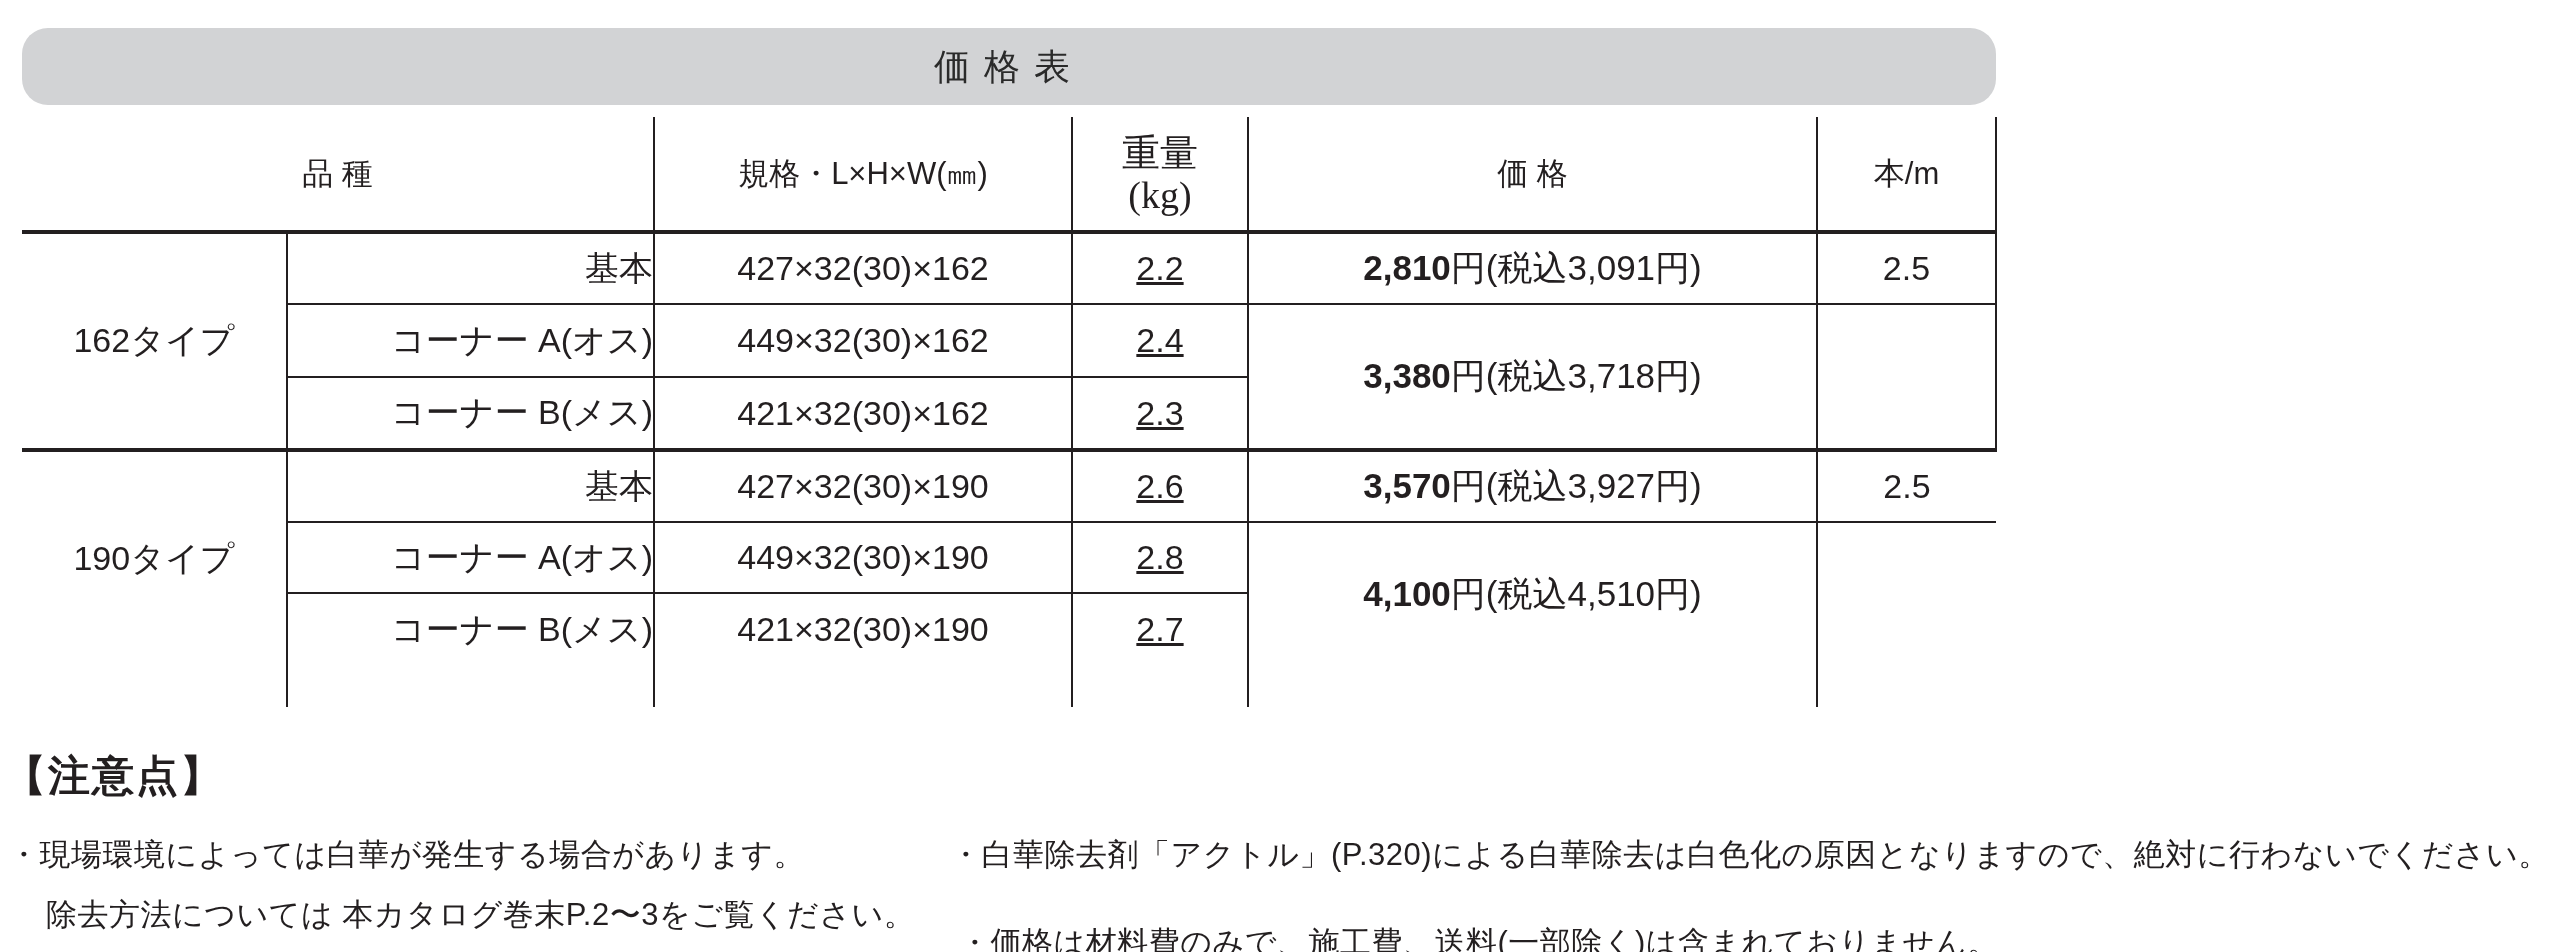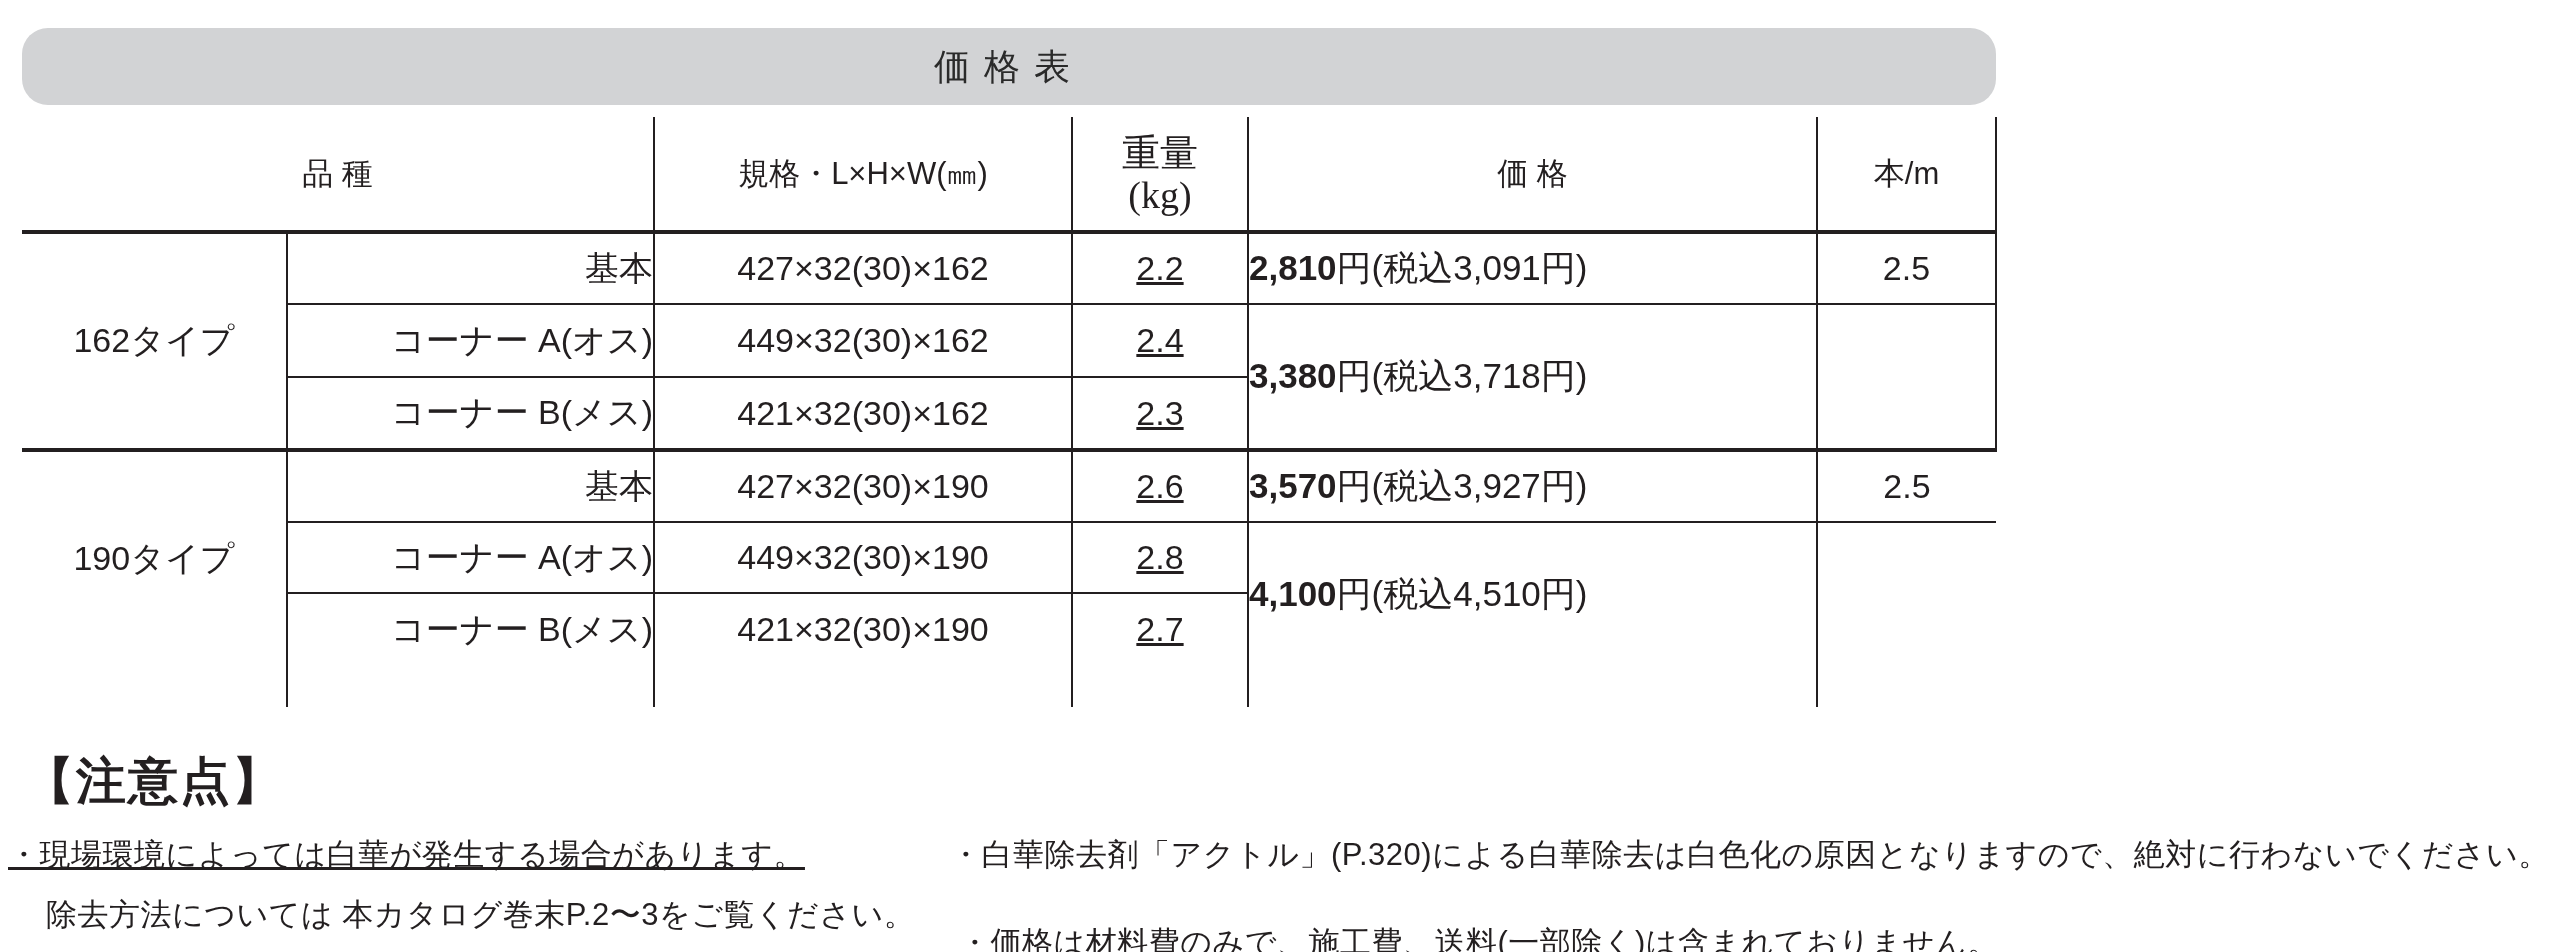--- a/index.html
+++ b/index.html
@@ -37,30 +37,30 @@
   td{font-size:34px;}
   .bl{border-left:2px solid #231f20;}
   .br{border-right:2px solid #231f20;}
   .bb{border-bottom:2px solid #231f20;}
   .bb-thick{border-bottom:4px solid #231f20;}
   .hdr th{border-bottom:4px solid #231f20;}
   .c-type{text-align:center;}
   .c-sub{text-align:right;padding-left:50px;}
   .c-spec{text-align:center;}
   .c-w{text-align:center;text-decoration:underline;}
-  .c-price{font-size:35px;}
+  .c-price{text-align:center;font-size:35px;}
   .c-price b{font-weight:bold;}
   .c-pm{text-align:center;}
   
   .note-heading{
-    position:absolute;left:24px;top:748px;
-    font-size:50px;font-weight:bold;letter-spacing:2px;
+    position:absolute;left:4px;top:748px;
+    font-size:42px;font-weight:bold;letter-spacing:2px;
   }
   .note-line{position:absolute;font-size:31px;letter-spacing:0.5px;}
-  .nl1{left:8px;top:834px;text-decoration:underline;}
+  .nl1{left:8px;top:834px;}
   .nl2{left:46px;top:894px;}
   .nr1{left:950px;top:834px;}
   .nr2{left:959px;top:894px;margin-top:28px;}
 </style>
 </head>
 <body>
 
 <div class="canvas">
 
   <div class="table-wrap">

